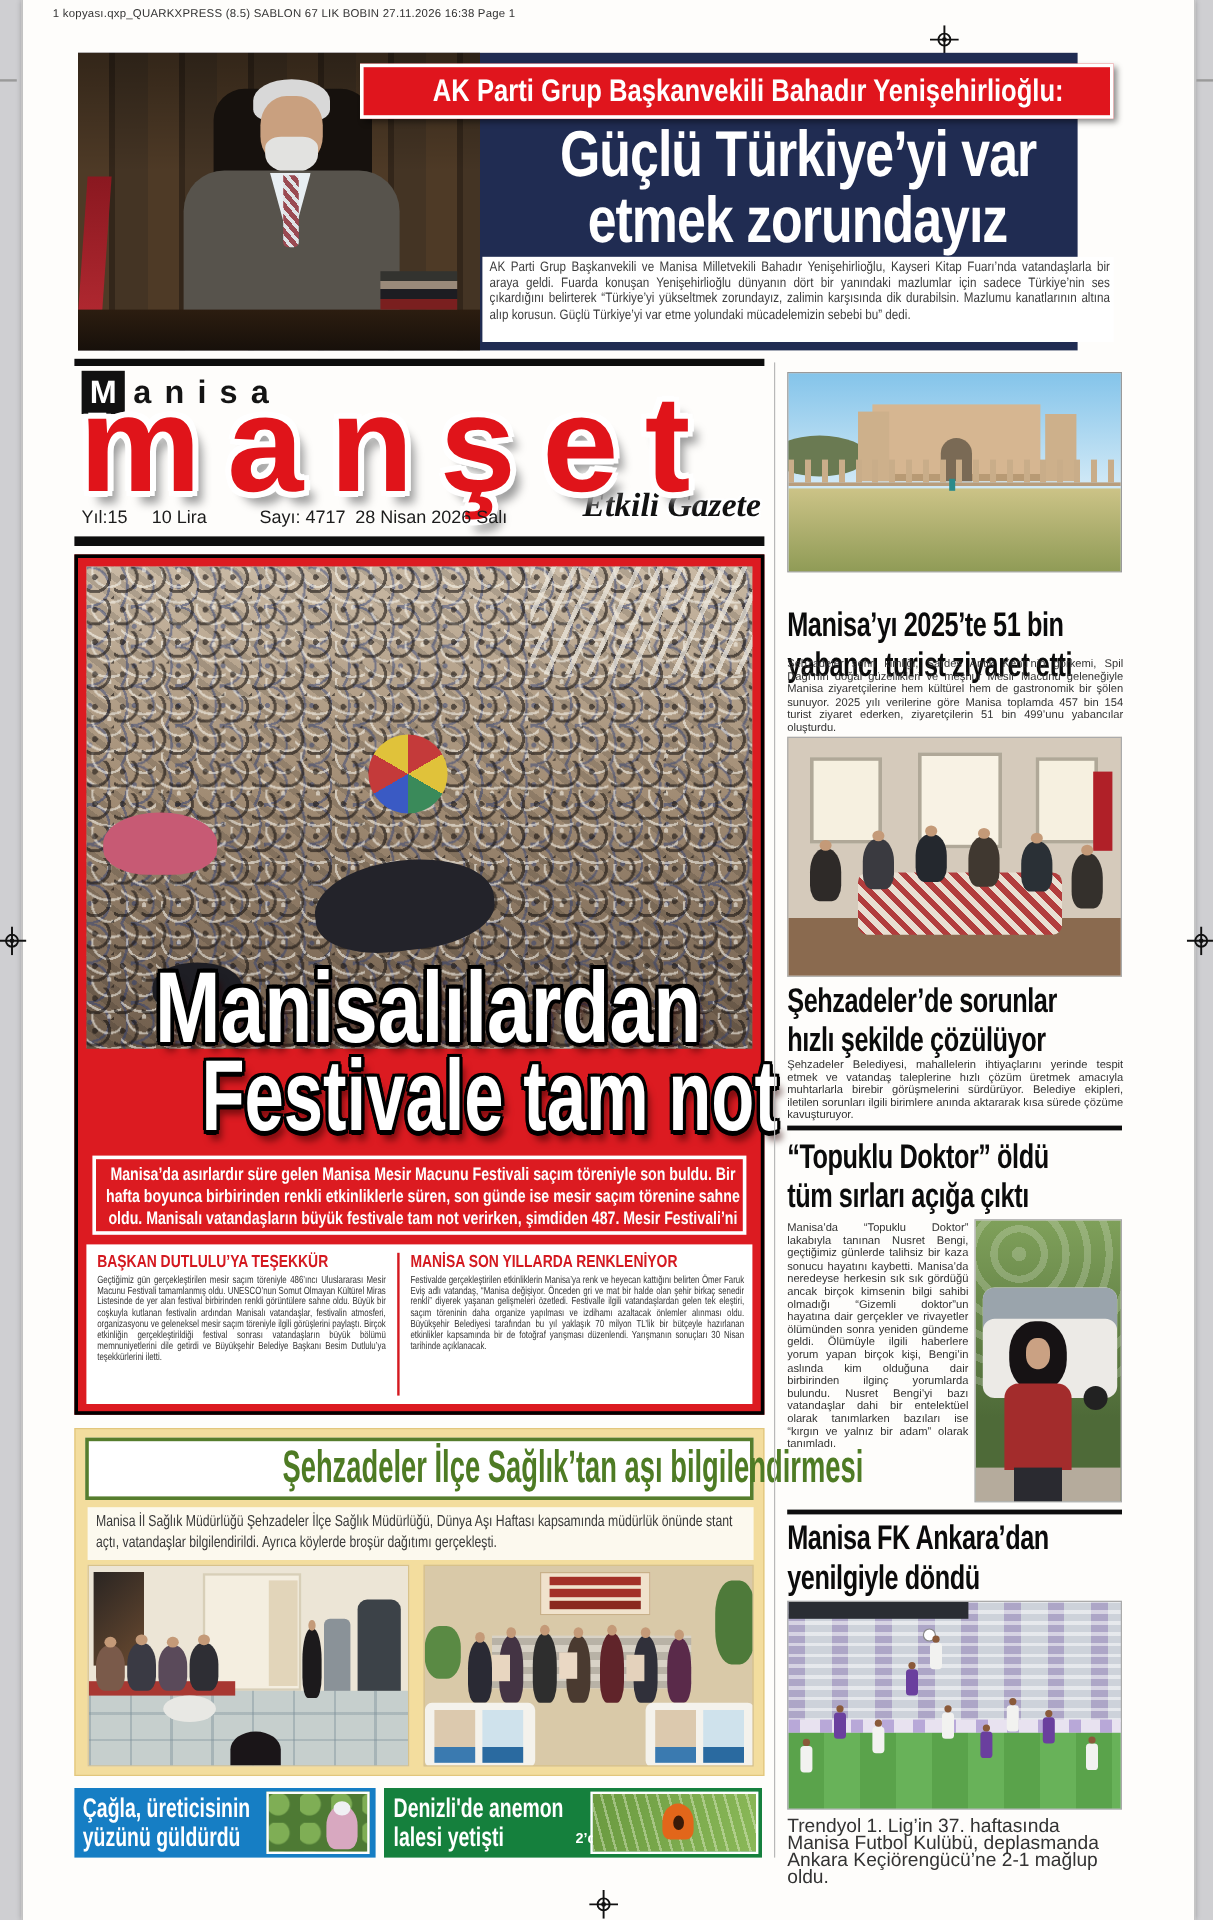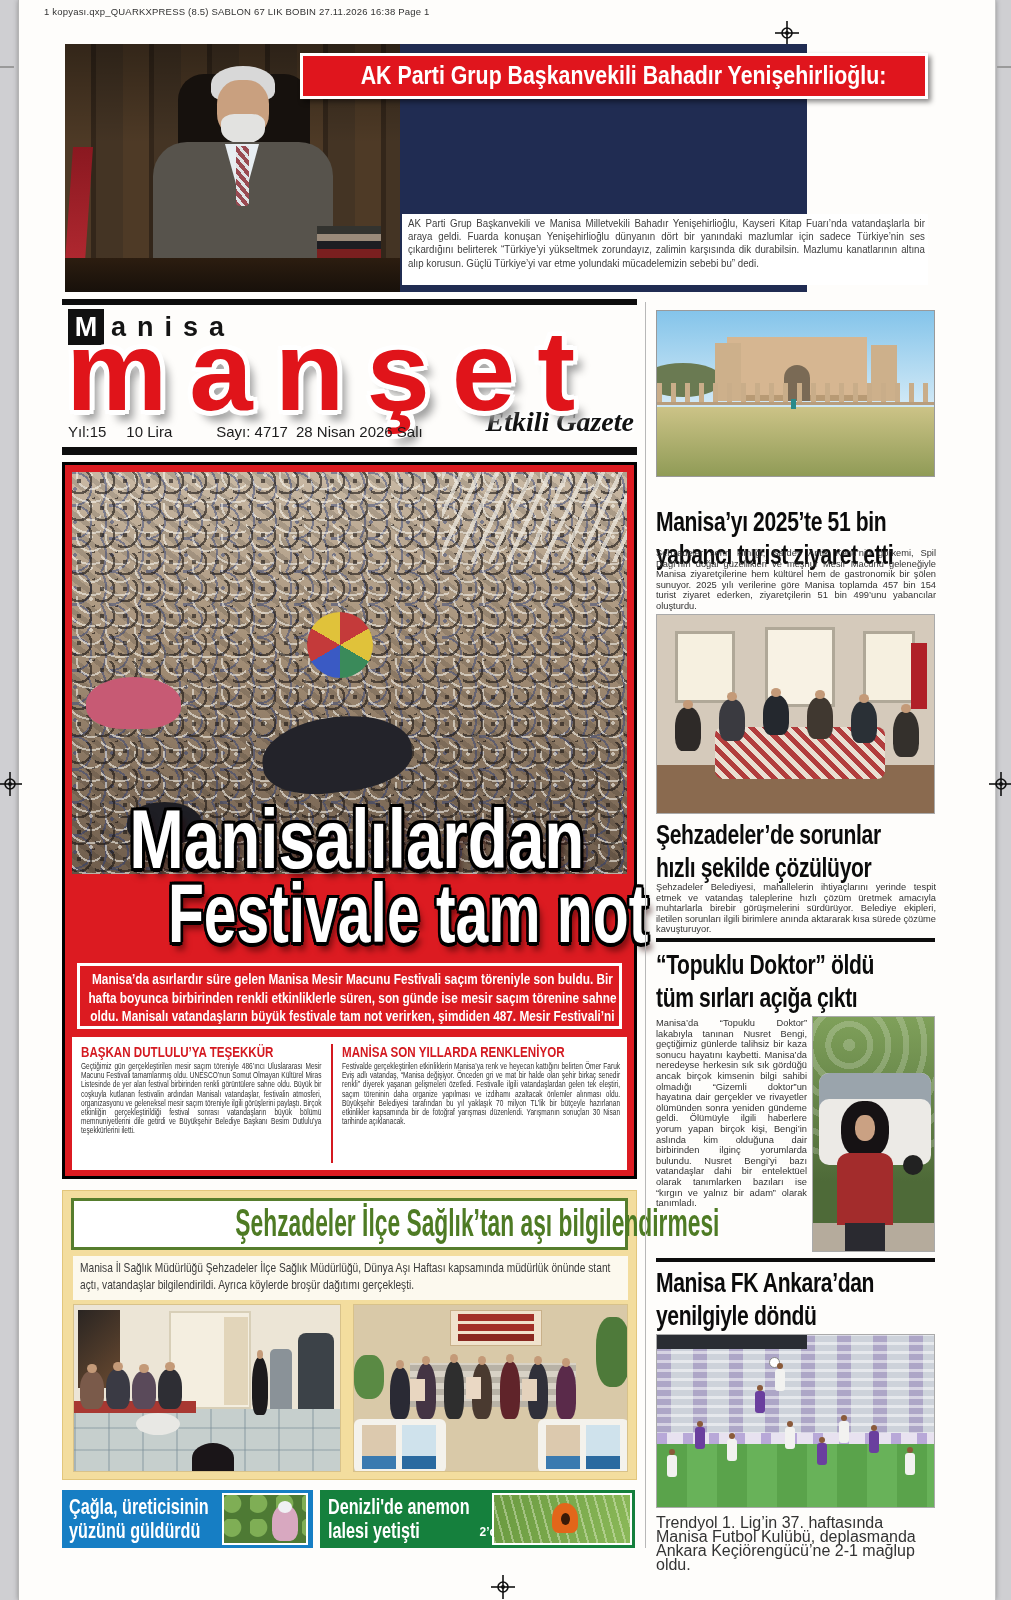--- a/index.html
+++ b/index.html
@@ -57,40 +57,44 @@
   </div>
   <div class="abs" style="left:491px;top:1575px;">
     <svg width="24" height="24" viewBox="0 0 24 24">
         <line x1="12" y1="0" x2="12" y2="24" stroke="#111" stroke-width="1.6"></line>
         <line x1="0" y1="12" x2="24" y2="12" stroke="#111" stroke-width="1.6"></line>
         <circle cx="12" cy="12" r="5" fill="none" stroke="#111" stroke-width="1.6"></circle>
         <circle cx="12" cy="12" r="2" fill="#111"></circle>
       </svg>
   </div>
 
-  <div class="abs" style="left:65px;top:44px;width:742px;height:248px;background:#202c52;">
+  <div class="abs" style="left:65px;top:44px;width:833px;height:248px;background:#202c52;">
 
     <div class="abs" style="left:0;top:0;width:335px;height:248px;overflow:hidden;background:repeating-linear-gradient(90deg,#4e3a26 0 26px,#33261a 26px 31px,#443424 31px 58px);">
       <div class="abs" style="left:0;top:0;right:0;height:100%;background:linear-gradient(180deg,rgba(0,0,0,.35),rgba(0,0,0,0) 40%);"></div>
       <div class="abs" style="left:4px;bottom:30px;width:20px;height:115px;background:linear-gradient(#8a1820,#b02830);transform:skewX(-4deg);"></div>
       <div class="abs" style="left:113px;top:30px;width:132px;height:162px;background:#16110d;border-radius:26px 26px 0 0;"></div>
       <div class="abs" style="left:146px;top:22px;width:64px;height:36px;background:#d8d8d8;border-radius:50% 50% 30% 30%;"></div>
       <div class="abs" style="left:152px;top:36px;width:52px;height:58px;background:#c9a07f;border-radius:42%;"></div>
       <div class="abs" style="left:156px;top:70px;width:44px;height:30px;background:#e2e2e0;border-radius:30% 30% 50% 50%;"></div>
       <div class="abs" style="left:88px;top:98px;width:180px;height:118px;background:#57534c;border-radius:34px 34px 0 0;"></div>
       <div class="abs" style="left:160px;top:100px;width:34px;height:62px;background:#e8eef2;clip-path:polygon(0 0,100% 0,50% 100%);"></div>
       <div class="abs" style="left:171px;top:102px;width:13px;height:60px;background:repeating-linear-gradient(50deg,#9a4a52 0 4px,#dfe3e6 4px 7px);border-radius:0 0 4px 4px;"></div>
       <div class="abs" style="left:0;bottom:0;width:100%;height:34px;background:linear-gradient(#2c1d10,#17100a);"></div>
       <div class="abs" style="left:252px;top:182px;width:64px;height:32px;background:linear-gradient(0deg,#7a1f1f 0 9px,#1d1d22 9px 17px,#9a8a7a 17px 24px,#33332f 24px 32px);"></div>
     </div>
 
     <div class="abs" style="left:235px;top:9px;width:628px;height:46px;background:#e0151d;border:3px solid #fff;box-shadow:3px 3px 5px rgba(0,0,0,.45);text-align:center;">
       <span class="cx" style="--sx:.82;color:#fff;font-weight:800;font-size:26px;line-height:38px;">AK Parti Grup Başkanvekili Bahadır Yenişehirlioğlu:</span>
     </div>
 
+    <div class="abs" style="left:330px;top:58px;width:540px;text-align:center;color:#fff;font-weight:800;font-size:54px;line-height:55px;letter-spacing:-1px;">
+      <span class="cx" style="--sx:.8;">Güçlü Türkiye’yi var</span><br>
+      <span class="cx" style="--sx:.8;">etmek zorundayız</span>
+    </div>
 
     <div class="abs" style="left:337px;top:170px;width:526px;height:71px;background:#fff;padding:3px 6px;overflow:hidden;">
       <div style="width:606px;transform:scaleX(.853);transform-origin:0 0;font-size:11.4px;line-height:13.2px;color:#3d3d3d;text-align:justify;">AK Parti Grup Başkanvekili ve Manisa Milletvekili Bahadır Yenişehirlioğlu, Kayseri Kitap Fuarı’nda vatandaşlarla bir araya geldi. Fuarda konuşan Yenişehirlioğlu dünyanın dört bir yanındaki mazlumlar için sadece Türkiye’nin ses çıkardığını belirterek “Türkiye’yi yükseltmek zorundayız, zalimin karşısında dik durabilsin. Mazlumu kanatlarının altına alıp korusun. Güçlü Türkiye’yi var etme yolundaki mücadelemizin sebebi bu” dedi.</div>
     </div>
   </div>
 
   <div class="abs rule" style="left:62px;top:299px;width:575px;height:6px;"></div>
   <div class="abs" style="left:68px;top:309px;">
     <span style="display:inline-block;width:36px;height:36px;background:#111;color:#fff;font-weight:800;font-size:27px;line-height:36px;text-align:center;vertical-align:top;">M</span><span style="display:inline-block;font-weight:800;font-size:27px;line-height:36px;letter-spacing:11px;color:#141414;padding-left:7px;vertical-align:top;">anisa</span>
   </div>

